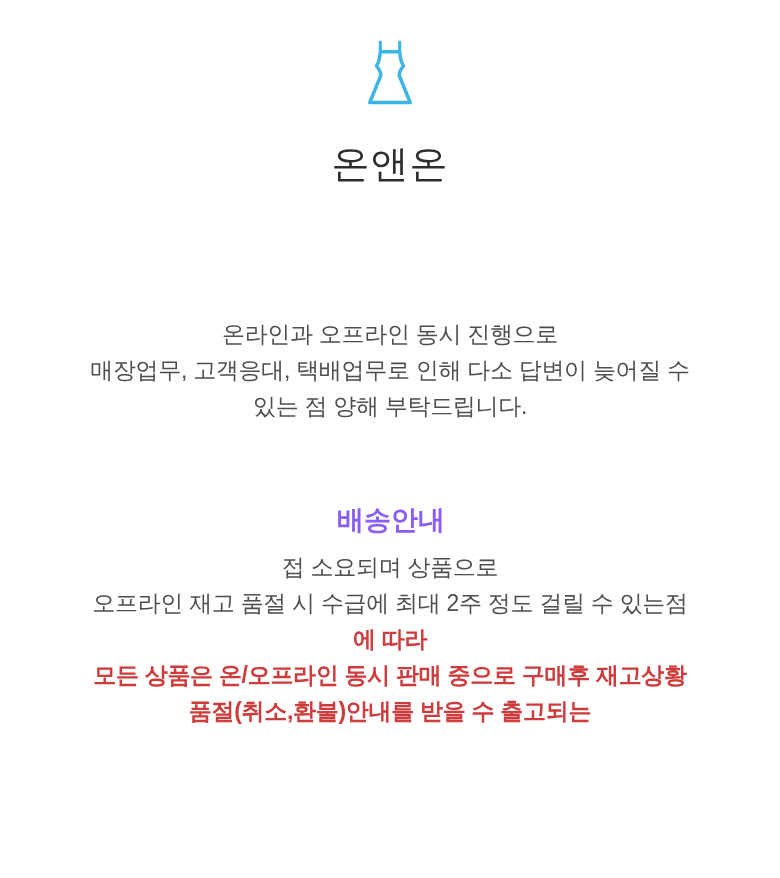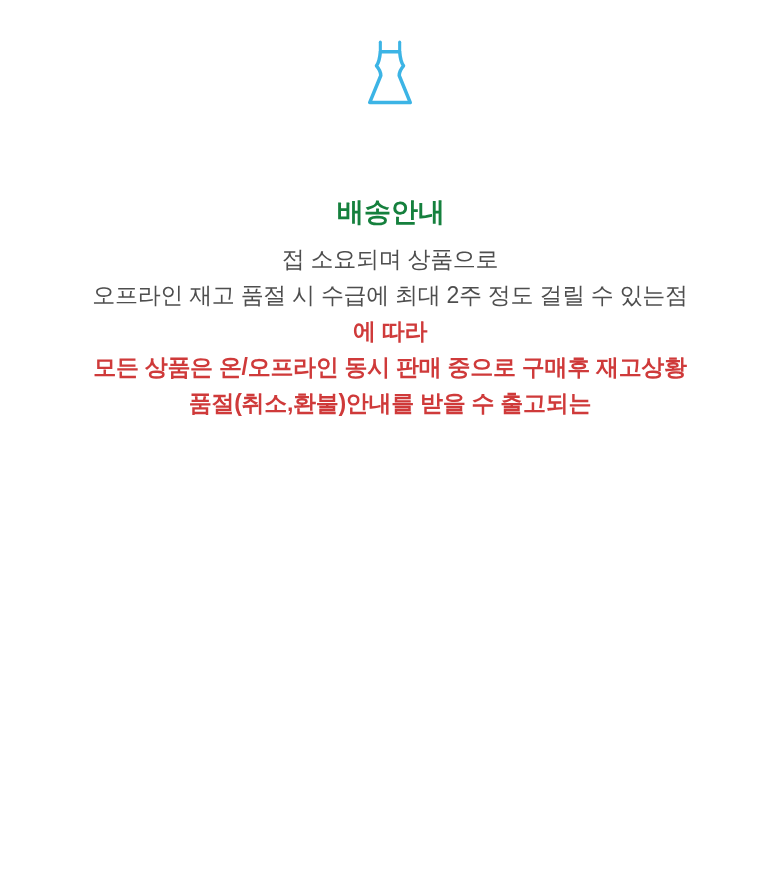--- a/index.html
+++ b/index.html
@@ -43,21 +43,21 @@
     letter-spacing: -0.3px;
   }
   .shipping-block {
     margin-top: 78px;
     text-align: center;
   }
   .shipping-heading {
     margin: 0 0 11px 2px;
     font-size: 27px;
     font-weight: 700;
-    color: #15803d;
+    color: #8b5cf6;
     line-height: 36px;
   }
   .alert-line {
     font-size: 23px;
     line-height: 36px;
     font-weight: 700;
     color: #cf3a3a;
     letter-spacing: -0.3px;
   }
 </style>
@@ -74,22 +74,28 @@
         <path d="M20 14 L40 14
                  C40.5 20 41.5 25 44 28.5
                  C40.5 32.5 39.5 36 39.5 38.5
                  L51 66.5
                  L9 66.5
                  L20.5 38.5
                  C20.5 36 19.5 32.5 16 28.5
                  C18.5 25 19.5 20 20 14 Z" stroke="#3cb4e5" stroke-width="3.6" stroke-linejoin="round" stroke-linecap="round" fill="none"></path>
       </svg>
     </span>
+    <h1 class="brand-name">온앤온</h1>
   </div>
 
+  <div class="intro-block">
+    <div class="body-line">온라인과 오프라인 동시 진행으로</div>
+    <div class="body-line">매장업무, 고객응대, 택배업무로 인해 다소 답변이 늦어질 수</div>
+    <div class="body-line">있는 점 양해 부탁드립니다.</div>
+  </div>
 
   <div class="shipping-block">
     <h2 class="shipping-heading">배송안내</h2>
     <div class="body-line">접 소요되며 상품으로</div>
     <div class="body-line">오프라인 재고 품절 시 수급에 최대 2주 정도 걸릴 수 있는점</div>
     <div class="alert-line">에 따라</div>
     <div class="alert-line">모든 상품은 온/오프라인 동시 판매 중으로 구매후 재고상황</div>
     <div class="alert-line">품절(취소,환불)안내를 받을 수 출고되는</div>
   </div>
 

